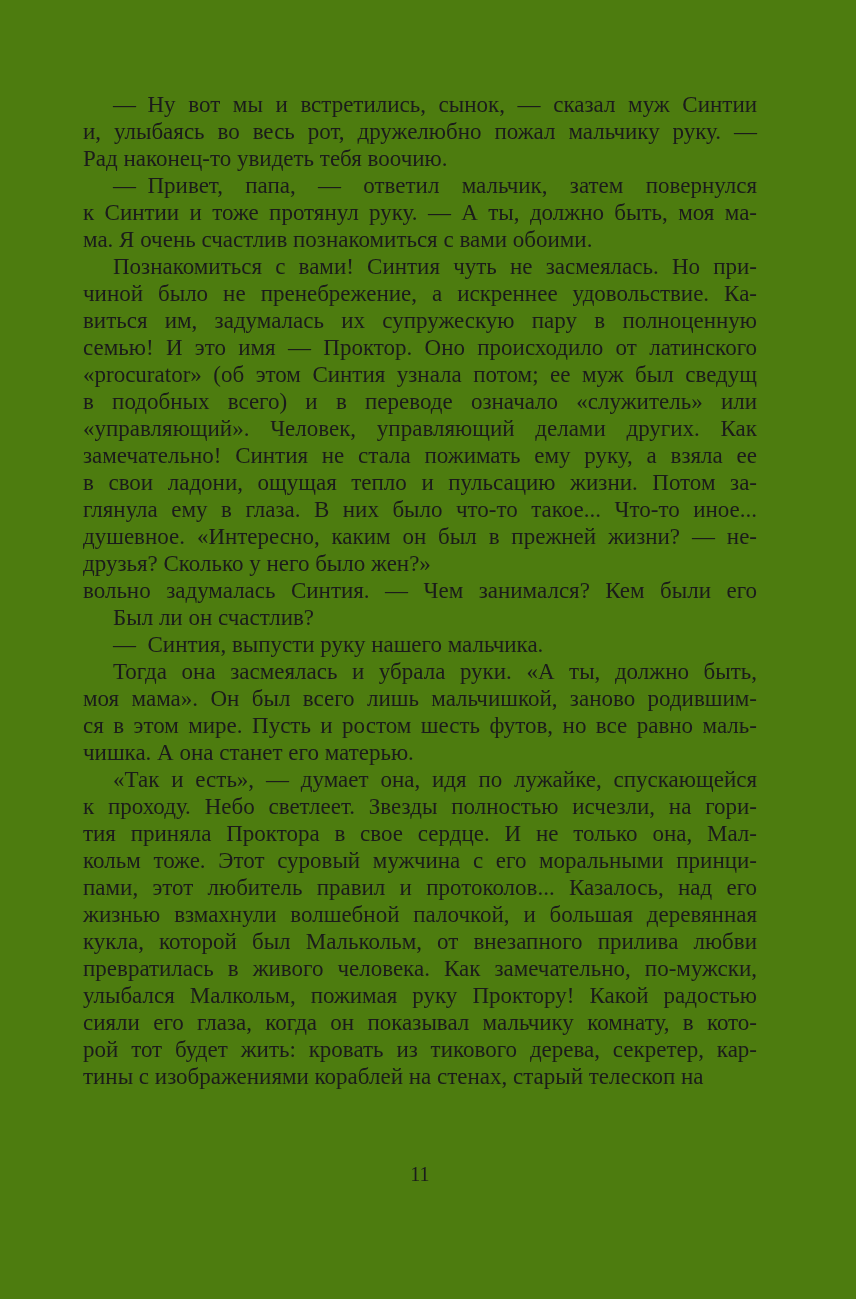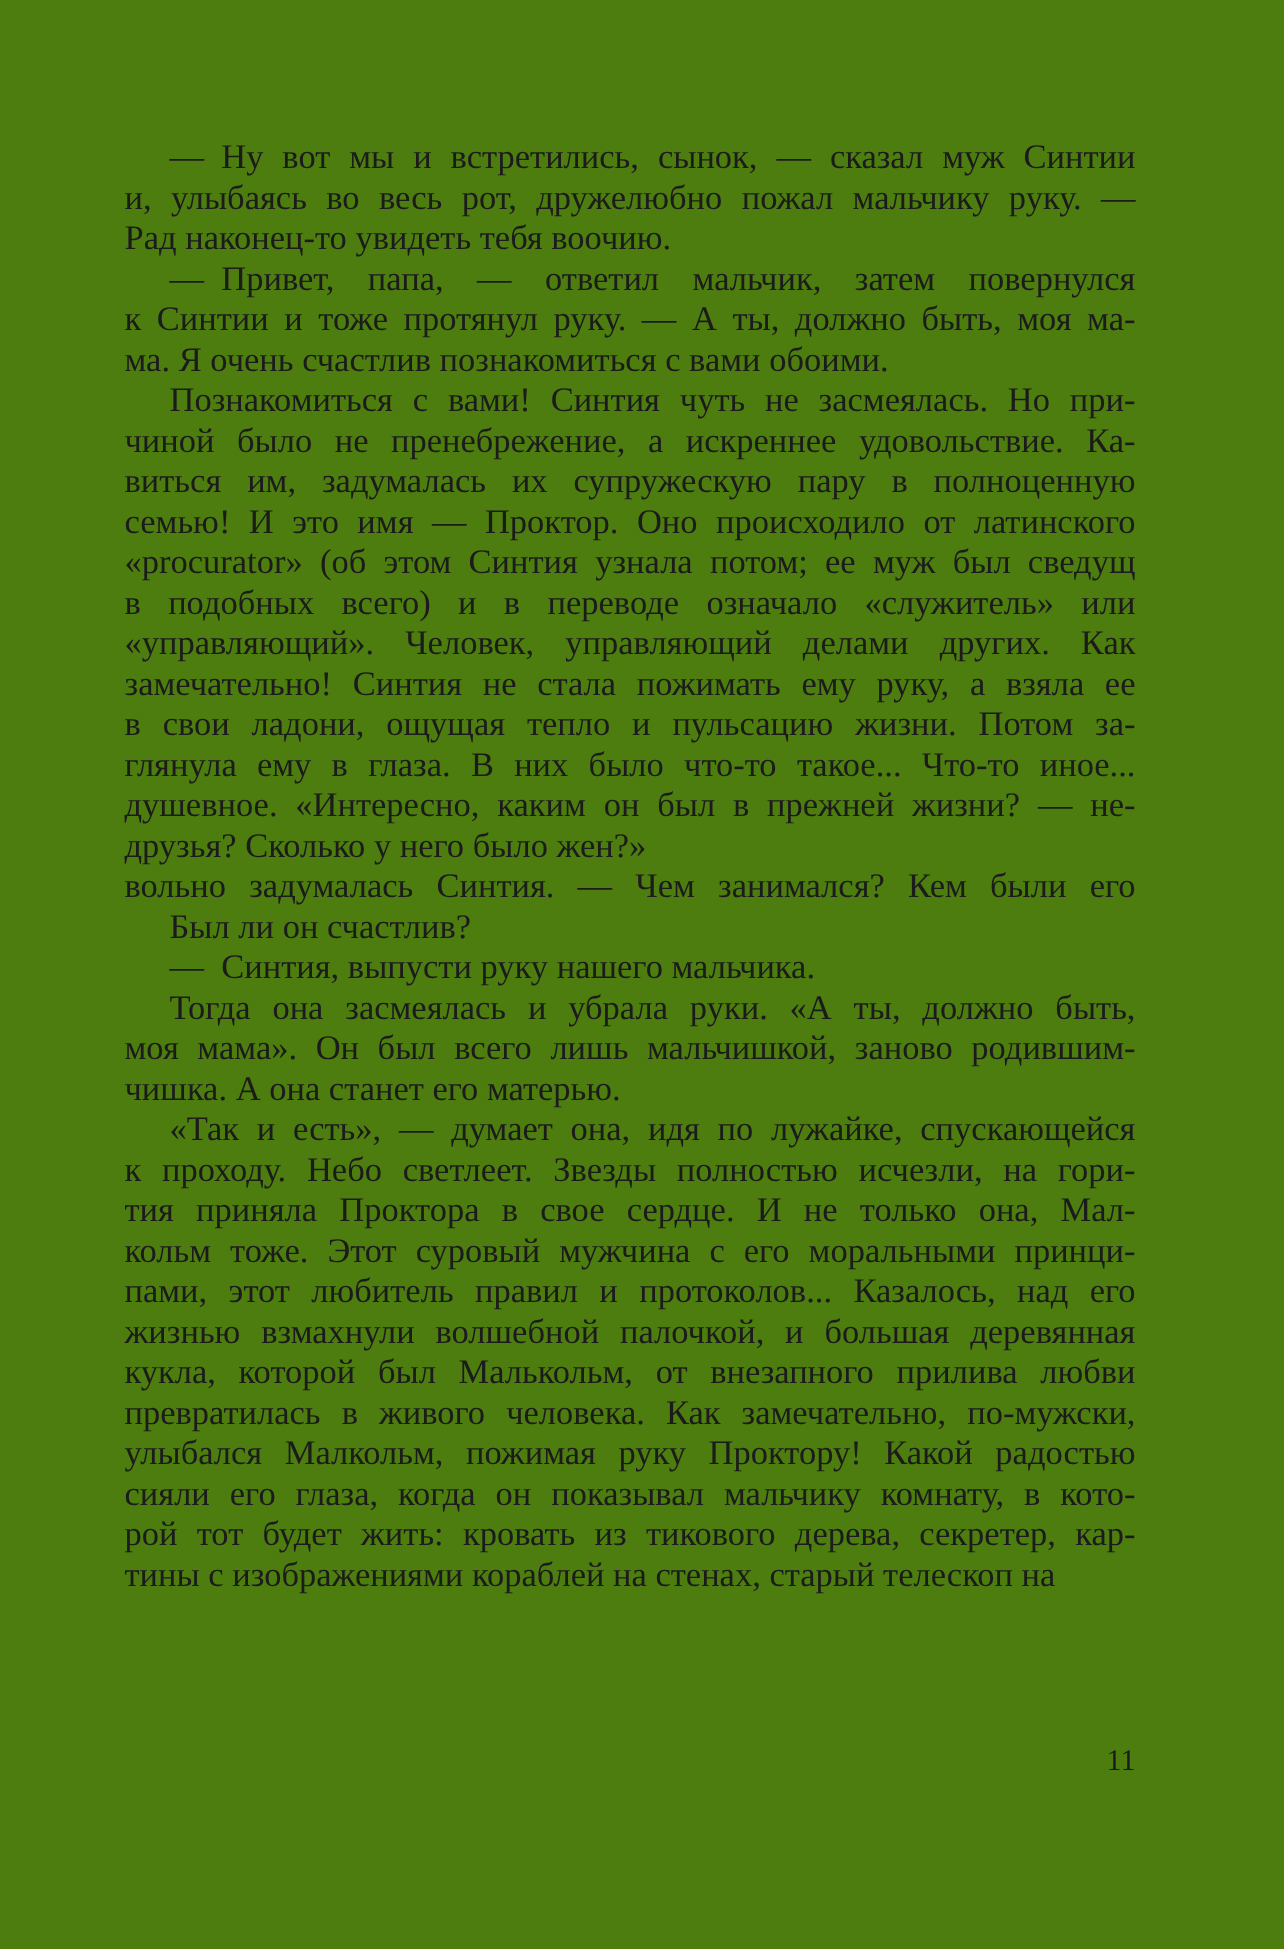--- a/index.html
+++ b/index.html
@@ -40,21 +40,21 @@
   }
   .line.last {
     text-align: right;
     text-align-last: left;
   }
   .page-number {
     position: absolute;
     left: 83px;
     top: 1162px;
     width: 674px;
-    text-align: right;
+    text-align: center;
     font-size: 20px;
     line-height: 24px;
     color: #1b1b1b;
   }
 </style>
 </head>
 <body>
 
 <div class="page">
   <div class="text-block">
@@ -85,20 +85,21 @@
       </div>
       <div class="para">
         <div class="line first last">Был ли он счастлив?</div>
       </div>
       <div class="para">
         <div class="line first last">— Синтия, выпусти руку нашего мальчика.</div>
       </div>
       <div class="para">
         <div class="line first">Тогда она засмеялась и убрала руки. «А ты, должно быть,</div>
         <div class="line">моя мама». Он был всего лишь мальчишкой, заново родившим-</div>
+        <div class="line">ся в этом мире. Пусть и ростом шесть футов, но все равно маль-</div>
         <div class="line last">чишка. А она станет его матерью.</div>
       </div>
       <div class="para">
         <div class="line first">«Так и есть», — думает она, идя по лужайке, спускающейся</div>
         <div class="line">к проходу. Небо светлеет. Звезды полностью исчезли, на гори-</div>
         <div class="line">тия приняла Проктора в свое сердце. И не только она, Мал-</div>
         <div class="line">кольм тоже. Этот суровый мужчина с его моральными принци-</div>
         <div class="line">пами, этот любитель правил и протоколов... Казалось, над его</div>
         <div class="line">жизнью взмахнули волшебной палочкой, и большая деревянная</div>
         <div class="line">кукла, которой был Малькольм, от внезапного прилива любви</div>

